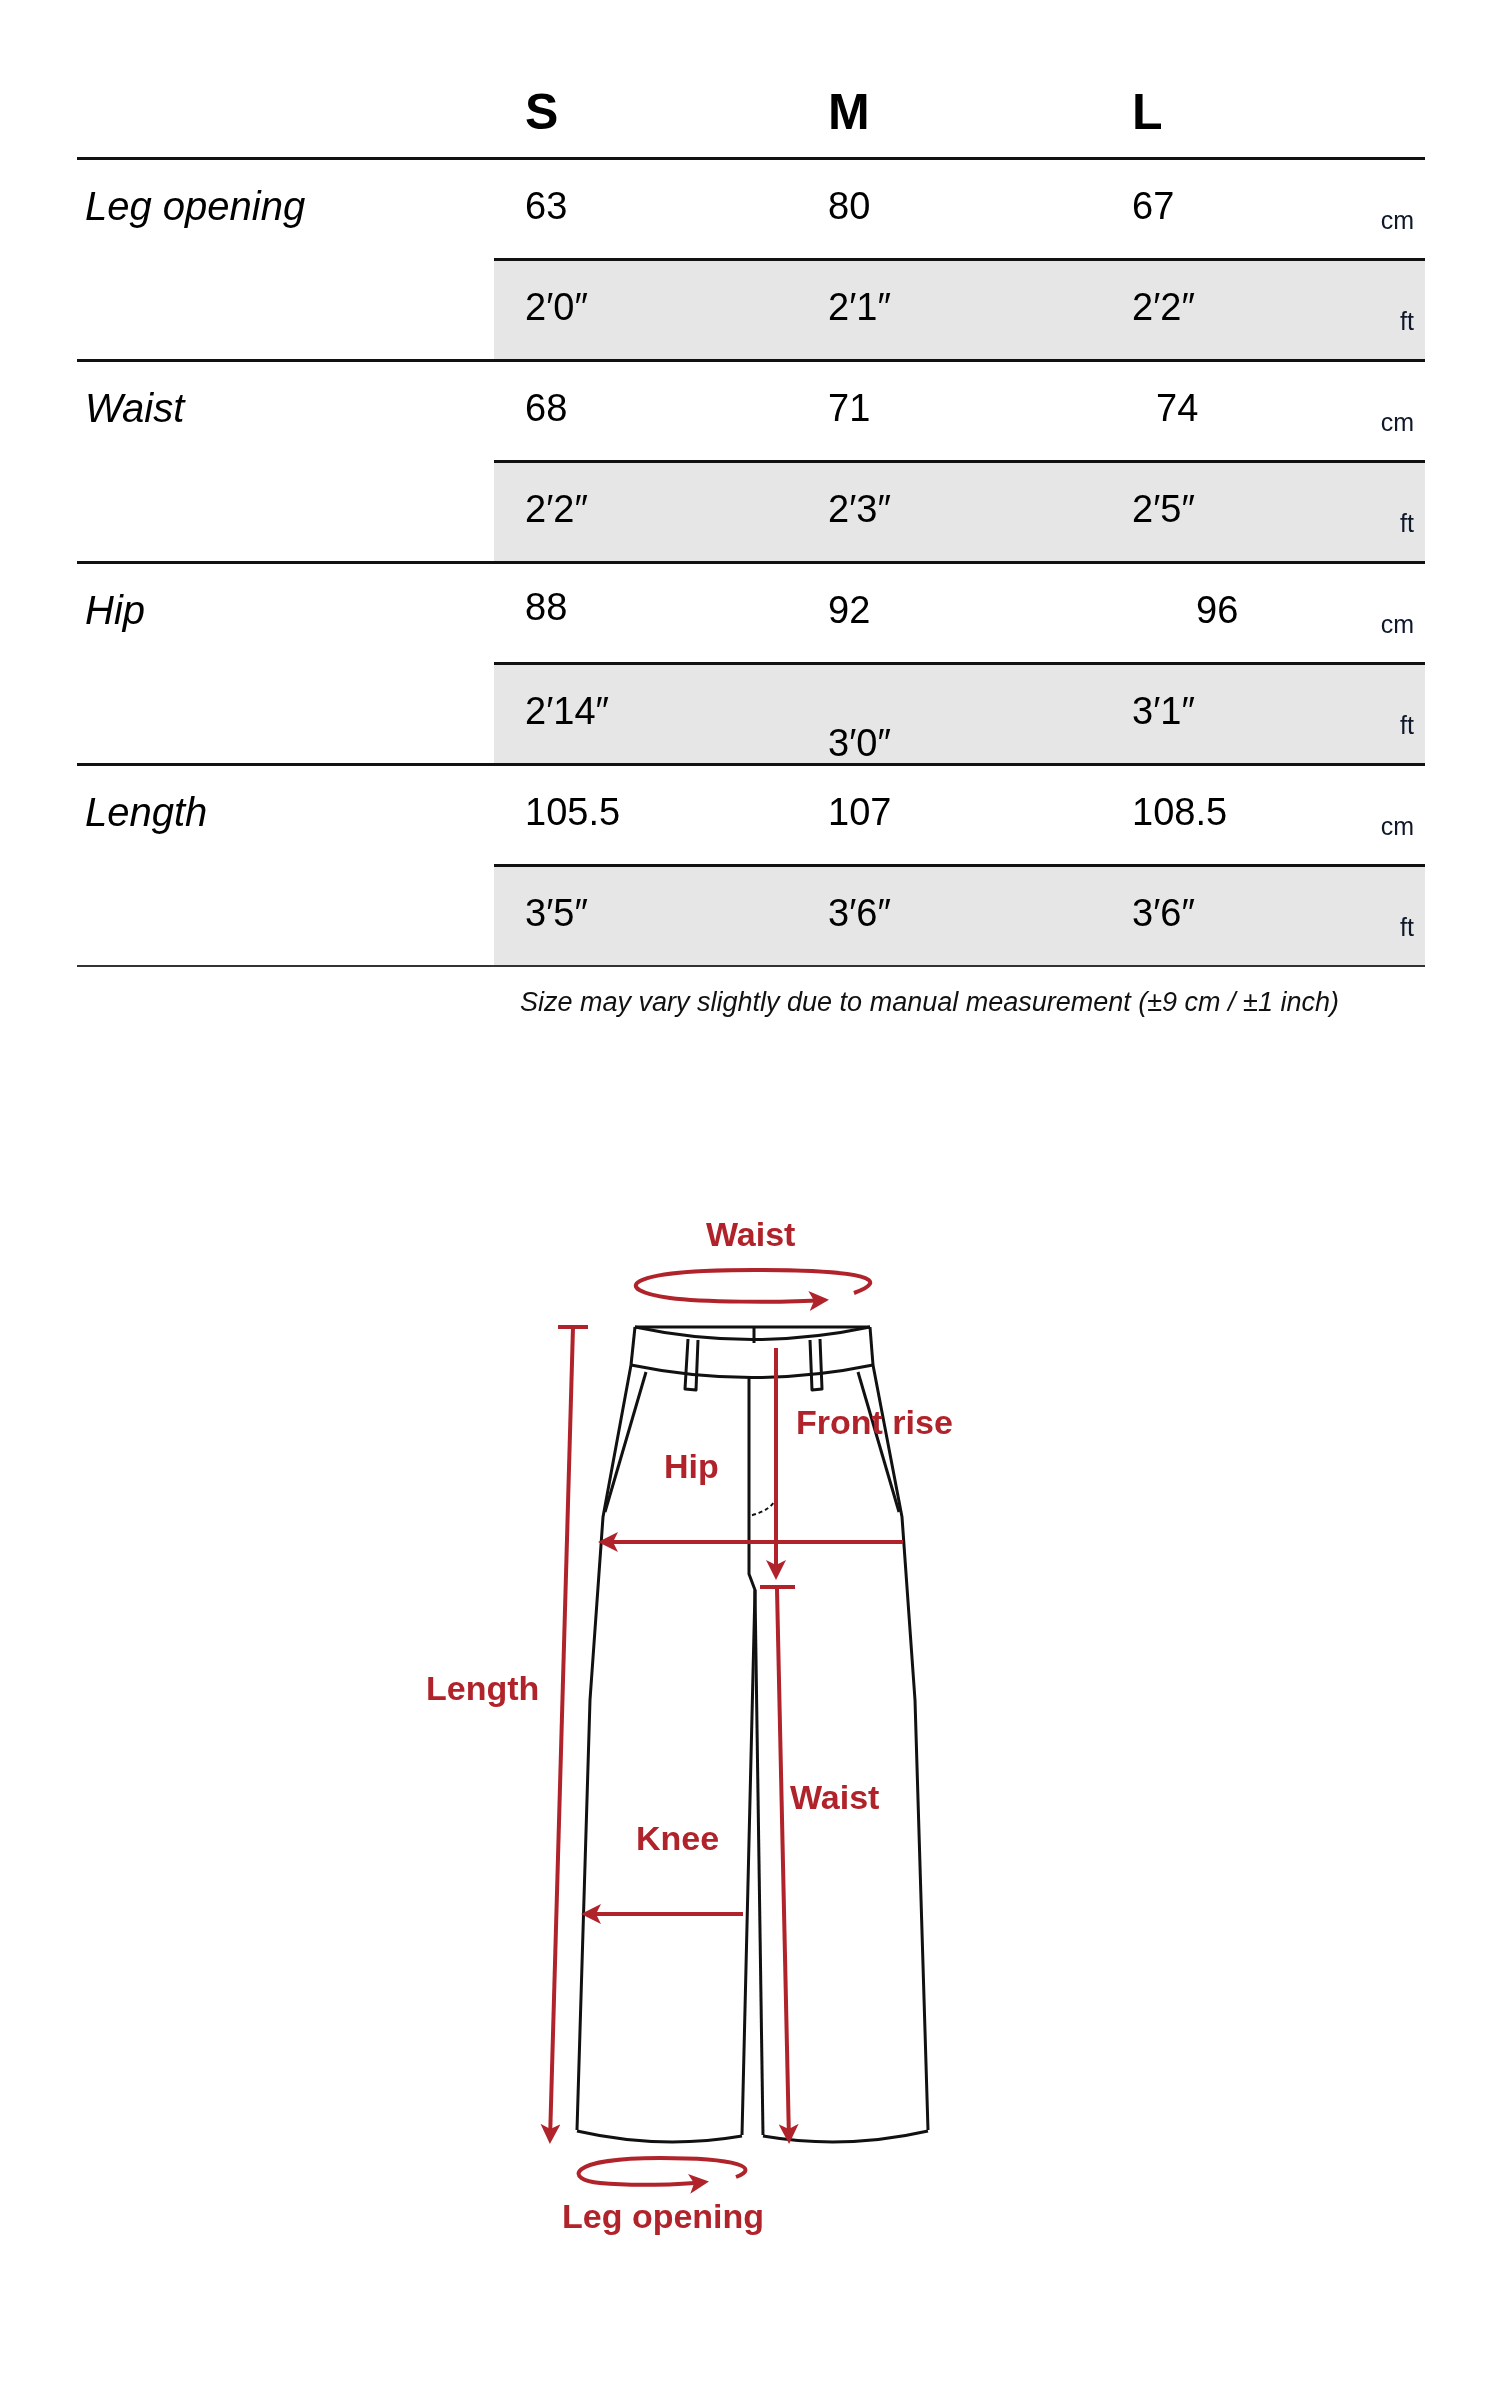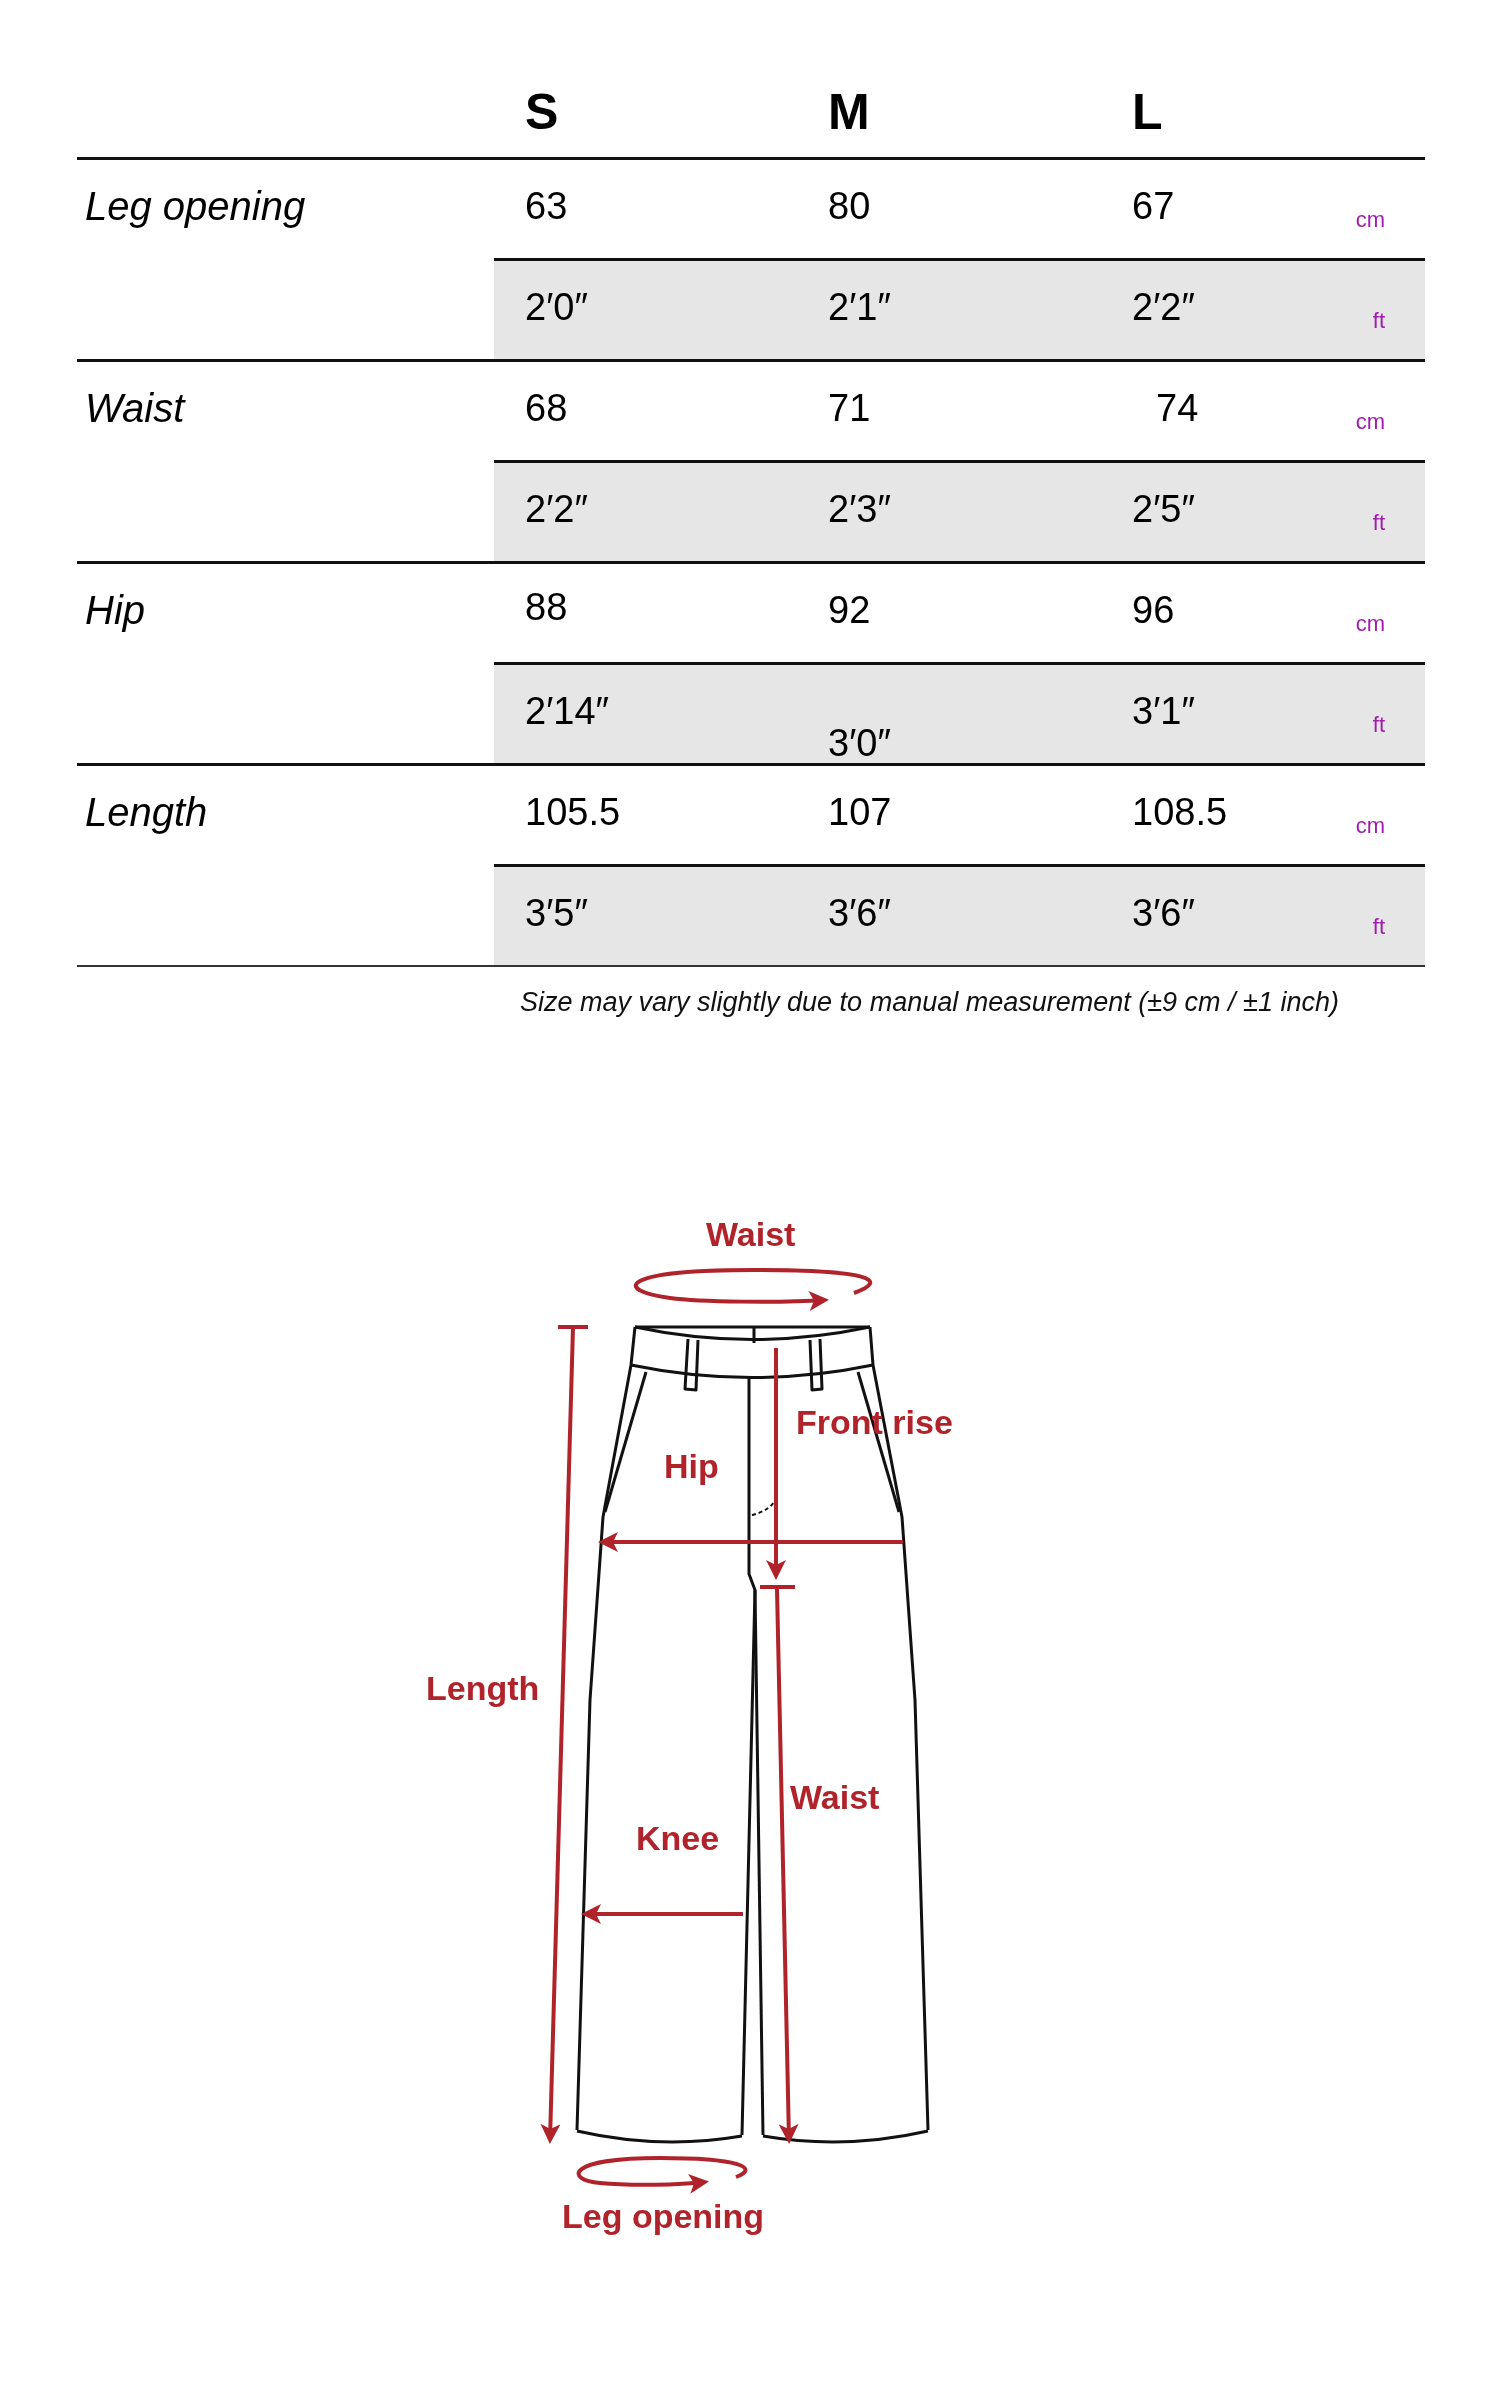--- a/index.html
+++ b/index.html
@@ -4,21 +4,21 @@
 <style>
   html, body { margin:0; padding:0; background:#ffffff; }
   body { width:1500px; height:2400px; position:relative; overflow:hidden; font-family:"Liberation Sans", sans-serif; color:#000; }
   .size-head { position:absolute; top:82px; font-weight:bold; font-size:50px; line-height:60px; }
   .rule { position:absolute; height:3px; background:#111; }
   .rule.full { left:77px; width:1348px; }
   .rule.sub { left:494px; width:931px; }
   .gray { position:absolute; left:494px; width:931px; height:98px; background:#e6e6e6; }
   .label { position:absolute; left:85px; font-style:italic; font-size:40px; line-height:48px; }
   .val { position:absolute; font-size:38px; line-height:46px; }
-  .unit { position:absolute; right:115px; font-size:22px; color:#a21caf; line-height:26px; }
+  .unit { position:absolute; right:86px; font-size:25px; color:#0f172a; line-height:26px; }
   .note { position:absolute; left:520px; top:985px; font-style:italic; font-size:27px; line-height:34px; color:#111; white-space:nowrap; }
   .diagram { position:absolute; left:0; top:0; width:1500px; height:2400px; }
   .dlabel { position:absolute; color:#b0232a; font-weight:bold; font-size:34px; line-height:40px; white-space:nowrap; }
 </style>
 </head>
 <body>
 
 <div>
   <div class="size-head" style="left:525px">S</div>
   <div class="size-head" style="left:828px">M</div>
@@ -60,21 +60,21 @@
     <div class="val" style="left:525px; top:486px">2′2″</div>
     <div class="val" style="left:828px; top:486px">2′3″</div>
     <div class="val" style="left:1132px; top:486px">2′5″</div>
     <div class="unit" style="top:510px">ft</div>
   </div>
 
   <div>
     <div class="label" style="top:586px">Hip</div>
     <div class="val" style="left:525px; top:584px">88</div>
     <div class="val" style="left:828px; top:587px">92</div>
-    <div class="val" style="left:1132px; top:587px">96</div>
+    <div class="val" style="left:1196px; top:587px">96</div>
     <div class="unit" style="top:611px">cm</div>
     <div class="val" style="left:525px; top:688px">2′14″</div>
     <div class="val" style="left:828px; top:720px">3′0″</div>
     <div class="val" style="left:1132px; top:688px">3′1″</div>
     <div class="unit" style="top:712px">ft</div>
   </div>
 
   <div>
     <div class="label" style="top:788px">Length</div>
     <div class="val" style="left:525px; top:789px">105.5</div>

